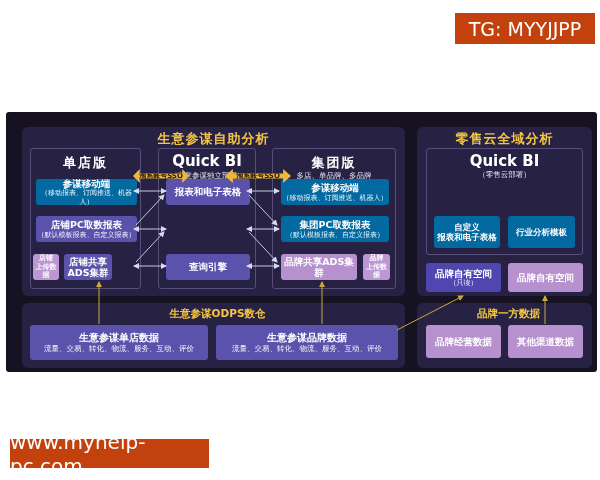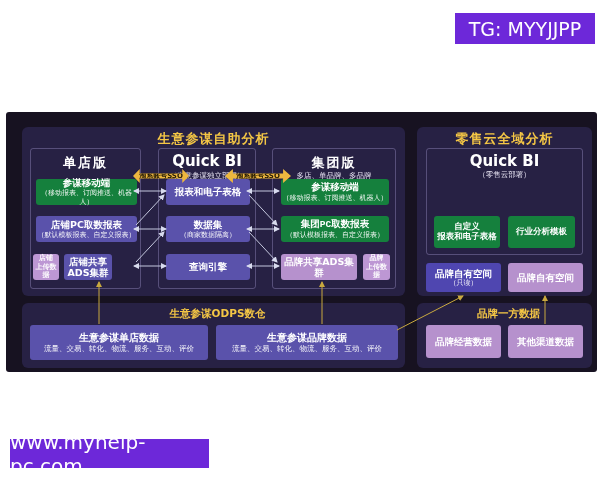--- a/index.html
+++ b/index.html
@@ -1,36 +1,36 @@
 <!DOCTYPE html>
 <html><head>
 <meta charset="utf-8">
 <style>
   html,body{margin:0;padding:0;}
   .screen{position:relative;width:600px;height:480px;background:#ffffff;overflow:hidden;
           font-family:"DejaVu Sans","Liberation Sans",sans-serif;}
-  .badge{position:absolute;background:#6d28d9;color:#ffffff;display:flex;align-items:center;justify-content:center;}
+  .badge{position:absolute;background:#c2410c;color:#ffffff;display:flex;align-items:center;justify-content:center;}
   .badge.top{left:455px;top:13px;width:140px;height:31px;font-size:19px;}
   .badge.bottom{left:10px;top:439px;width:199px;height:29px;font-size:20px;}
   .diagram{position:absolute;left:6px;top:112px;width:591px;height:260px;background:#171221;border-radius:3px;}
   .panel{position:absolute;background:#272144;border-radius:6px;}
   .panel.main-left{left:16px;top:15px;width:383px;height:169px;}
   .panel.odps{left:16px;top:191px;width:383px;height:65px;}
   .panel.main-right{left:411px;top:15px;width:175px;height:169px;}
   .panel.firstparty{left:411px;top:191px;width:175px;height:65px;}
   .panel-title{position:absolute;left:0;right:0;top:3px;text-align:center;color:#f4c645;font-weight:bold;font-size:13px;letter-spacing:1px;}
   .panel-label{position:absolute;left:0;right:0;top:4px;text-align:center;color:#f4c645;font-weight:bold;font-size:10.5px;padding-left:8px;}
   .col{position:absolute;border:1px solid rgba(165,155,210,.38);border-radius:3px;top:21px;height:141px;box-sizing:border-box;}
   .col-header{position:absolute;left:0;right:0;top:5px;text-align:center;color:#ffffff;font-weight:bold;font-size:13px;letter-spacing:2px;}
   .col-header.en{font-size:15px;letter-spacing:0;top:3px;}
   .col-sub{position:absolute;left:0;right:0;top:22px;text-align:center;color:#e9e5f4;font-size:7.5px;}
   .box{position:absolute;border-radius:3px;color:#ffffff;display:flex;flex-direction:column;align-items:center;justify-content:center;text-align:center;line-height:1.2;}
   .box .t{font-weight:bold;font-size:9.5px;}
   .box .s{font-size:7px;opacity:.95;}
-  .lav{background:#15803d;font-family:Liberation Mono, monospace;}
+  .lav{background:#0369a1;}
   .ind{background:#5a52ab;}
   .pink{background:#bd97d4;}
   .blueind{background:#4f46b0;}
   .lav2{background:#b691cd;}
   .row1{top:30px;height:26px;}
   .row2{top:67px;height:26px;}
   .row3{top:105px;height:26px;}
   .sso{position:absolute;top:42px;height:14px;background:#edb73f;color:#241a05;font-weight:bold;font-size:7px;
        display:flex;align-items:center;justify-content:center;z-index:5;
        clip-path:polygon(0% 50%,12% 0%,12% 32%,88% 32%,88% 0%,100% 50%,88% 100%,88% 68%,12% 68%,12% 100%);}
@@ -74,24 +74,20 @@
       </div>
       <div class="sso" style="left:203px;width:66px;">
         <span>淘系账号SSO</span>
       </div>
 
       <div class="col" style="left:136px;width:98px;">
         <div class="col-header en">Quick BI</div>
         <div class="col-sub">（生意参谋独立部署）</div>
         <div class="box ind row1" style="left:7px;width:84px;">
           <span class="t">报表和电子表格</span>
-        </div>
-        <div class="box ind row2" style="left:7px;width:84px;">
-          <span class="t">数据集</span>
-          <span class="s">（商家数据隔离）</span>
         </div>
         <div class="box ind row3" style="left:7px;width:84px;">
           <span class="t">查询引擎</span>
         </div>
       </div>
 
       <div class="col" style="left:250px;width:124px;padding-left:20px;">
         <div class="col-header">集团版</div>
         <div class="col-sub">多店、单品牌、多品牌</div>
         <div class="box lav row1" style="left:8px;width:108px;">

